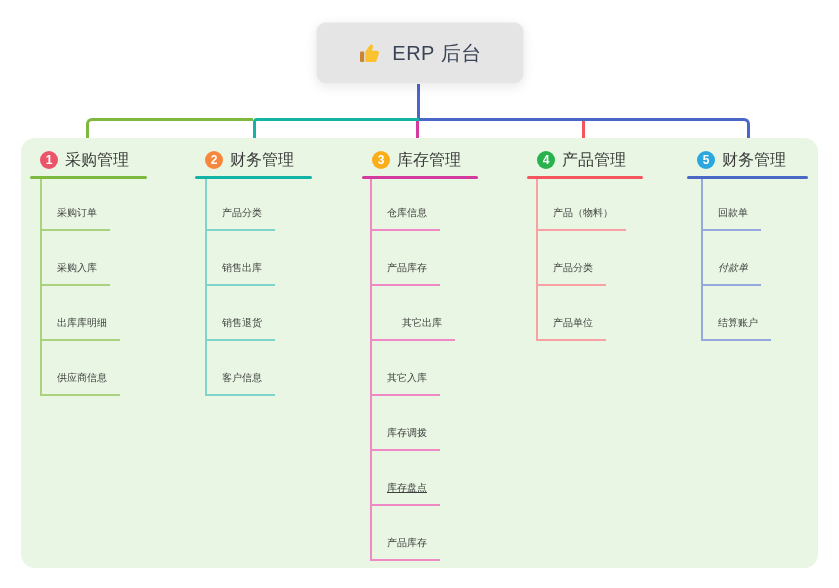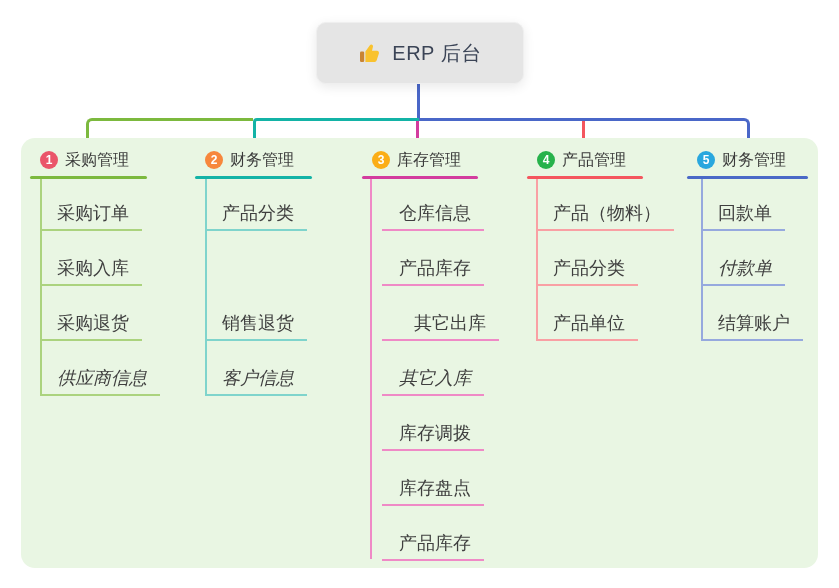--- a/index.html
+++ b/index.html
@@ -43,24 +43,24 @@
   .u1{left:30px;top:176px;width:117px;} .u2{left:195px;top:176px;width:117px;}
   .u3{left:362px;top:176px;width:116px;} .u4{left:527px;top:176px;width:116px;}
   .u5{left:687px;top:176px;width:121px;}
 
   .vline{position:absolute;width:2px;top:179px;}
   .v1{left:40px;height:215px;} .v2{left:205px;height:215px;} .v3{left:370px;height:380px;}
   .v4{left:536px;height:160px;} .v5{left:701px;height:160px;}
 
   
   .row{position:absolute;box-sizing:content-box;white-space:nowrap;
-    font-size:18px;line-height:18px;color:#3f3f3f;
+    font-size:10px;line-height:18px;color:#3f3f3f;
     padding:0 13px 7px 17px;border-bottom:2px solid;cursor:pointer;}
-  .cx1{left:40px;} .cx2{left:205px;} .cx3{left:370px;margin-left:12px;} .cx4{left:536px;} .cx5{left:701px;}
-  .ry0{top:204px;} .ry1{top:259px;} .ry2{top:314px;} .ry3{top:369px;font-style:italic;}
+  .cx1{left:40px;} .cx2{left:205px;} .cx3{left:370px;} .cx4{left:536px;} .cx5{left:701px;}
+  .ry0{top:204px;} .ry1{top:259px;} .ry2{top:314px;} .ry3{top:369px;}
   .ry4{top:424px;} .ry5{top:479px;} .ry6{top:534px;}
 </style>
 </head>
 <body>
 
 <div class="stage">
 
   <div class="cline root-vert" style="background-color: rgb(74, 103, 200);"></div>
   <div class="elbow elbow-left" style="border-color: rgb(124, 185, 62);"></div>
   <div class="elbow elbow-mid" style="border-color: rgb(19, 179, 166);"></div>
@@ -81,45 +81,46 @@
   </div>
 
   <div class="bh bh1">
     <span class="badge" style="background-color: rgb(234, 85, 105);">1</span>
     <span class="bt">采购管理</span>
   </div>
   <div class="t-under u1" style="background-color: rgb(124, 185, 62);"></div>
   <div class="vline v1" style="background-color: rgb(171, 211, 126);"></div>
   <div class="row cx1 ry0" style="border-color: rgb(171, 211, 126);">采购订单</div>
   <div class="row cx1 ry1" style="border-color: rgb(171, 211, 126);">采购入库</div>
-  <div class="row cx1 ry2" style="border-color: rgb(171, 211, 126);">采购退货</div>
+  <div class="row cx1 ry2" style="border-color: rgb(171, 211, 126);">出库库明细</div>
   <div class="row cx1 ry3" style="border-color: rgb(171, 211, 126);">供应商信息</div>
 
   <div class="bh bh2">
     <span class="badge" style="background-color: rgb(247, 135, 60);">2</span>
     <span class="bt">财务管理</span>
   </div>
   <div class="t-under u2" style="background-color: rgb(19, 179, 166);"></div>
   <div class="vline v2" style="background-color: rgb(127, 212, 204);"></div>
   <div class="row cx2 ry0" style="border-color: rgb(127, 212, 204);">产品分类</div>
+  <div class="row cx2 ry1" style="border-color: rgb(127, 212, 204);">销售出库</div>
   <div class="row cx2 ry2" style="border-color: rgb(127, 212, 204);">销售退货</div>
   <div class="row cx2 ry3" style="border-color: rgb(127, 212, 204);">客户信息</div>
 
   <div class="bh bh3">
     <span class="badge" style="background-color: rgb(251, 174, 23);">3</span>
     <span class="bt">库存管理</span>
   </div>
   <div class="t-under u3" style="background-color: rgb(211, 60, 158);"></div>
   <div class="vline v3" style="background-color: rgb(239, 138, 198);"></div>
   <div class="row cx3 ry0" style="border-color: rgb(239, 138, 198);">仓库信息</div>
   <div class="row cx3 ry1" style="border-color: rgb(239, 138, 198);">产品库存</div>
   <div class="row cx3 ry2" style="border-color: rgb(239, 138, 198); padding-left: 32px;">其它出库</div>
   <div class="row cx3 ry3" style="border-color: rgb(239, 138, 198);">其它入库</div>
   <div class="row cx3 ry4" style="border-color: rgb(239, 138, 198);">库存调拨</div>
-  <div class="row cx3 ry5" style="border-color: rgb(239, 138, 198);">库存盘点</div>
+  <div class="row cx3 ry5" style="border-color: rgb(239, 138, 198); text-decoration: underline;">库存盘点</div>
   <div class="row cx3 ry6" style="border-color: rgb(239, 138, 198);">产品库存</div>
 
   <div class="bh bh4">
     <span class="badge" style="background-color: rgb(39, 178, 75);">4</span>
     <span class="bt">产品管理</span>
   </div>
   <div class="t-under u4" style="background-color: rgb(244, 86, 94);"></div>
   <div class="vline v4" style="background-color: rgb(249, 160, 164);"></div>
   <div class="row cx4 ry0" style="border-color: rgb(249, 160, 164);">产品（物料）</div>
   <div class="row cx4 ry1" style="border-color: rgb(249, 160, 164);">产品分类</div>

